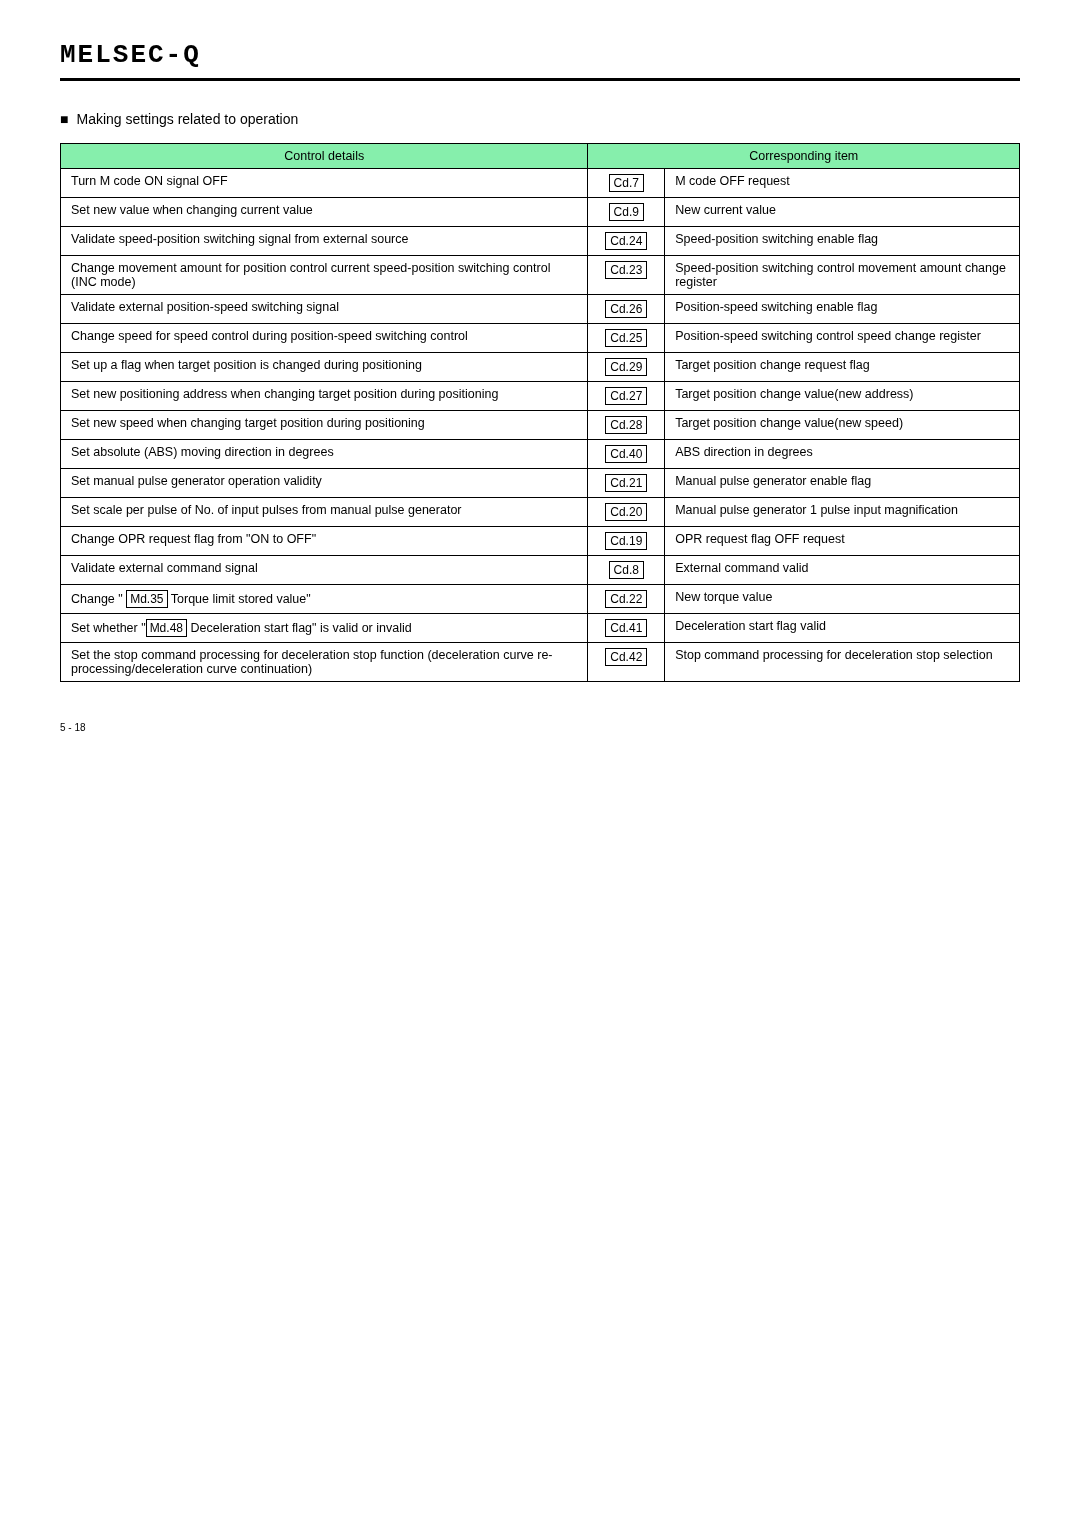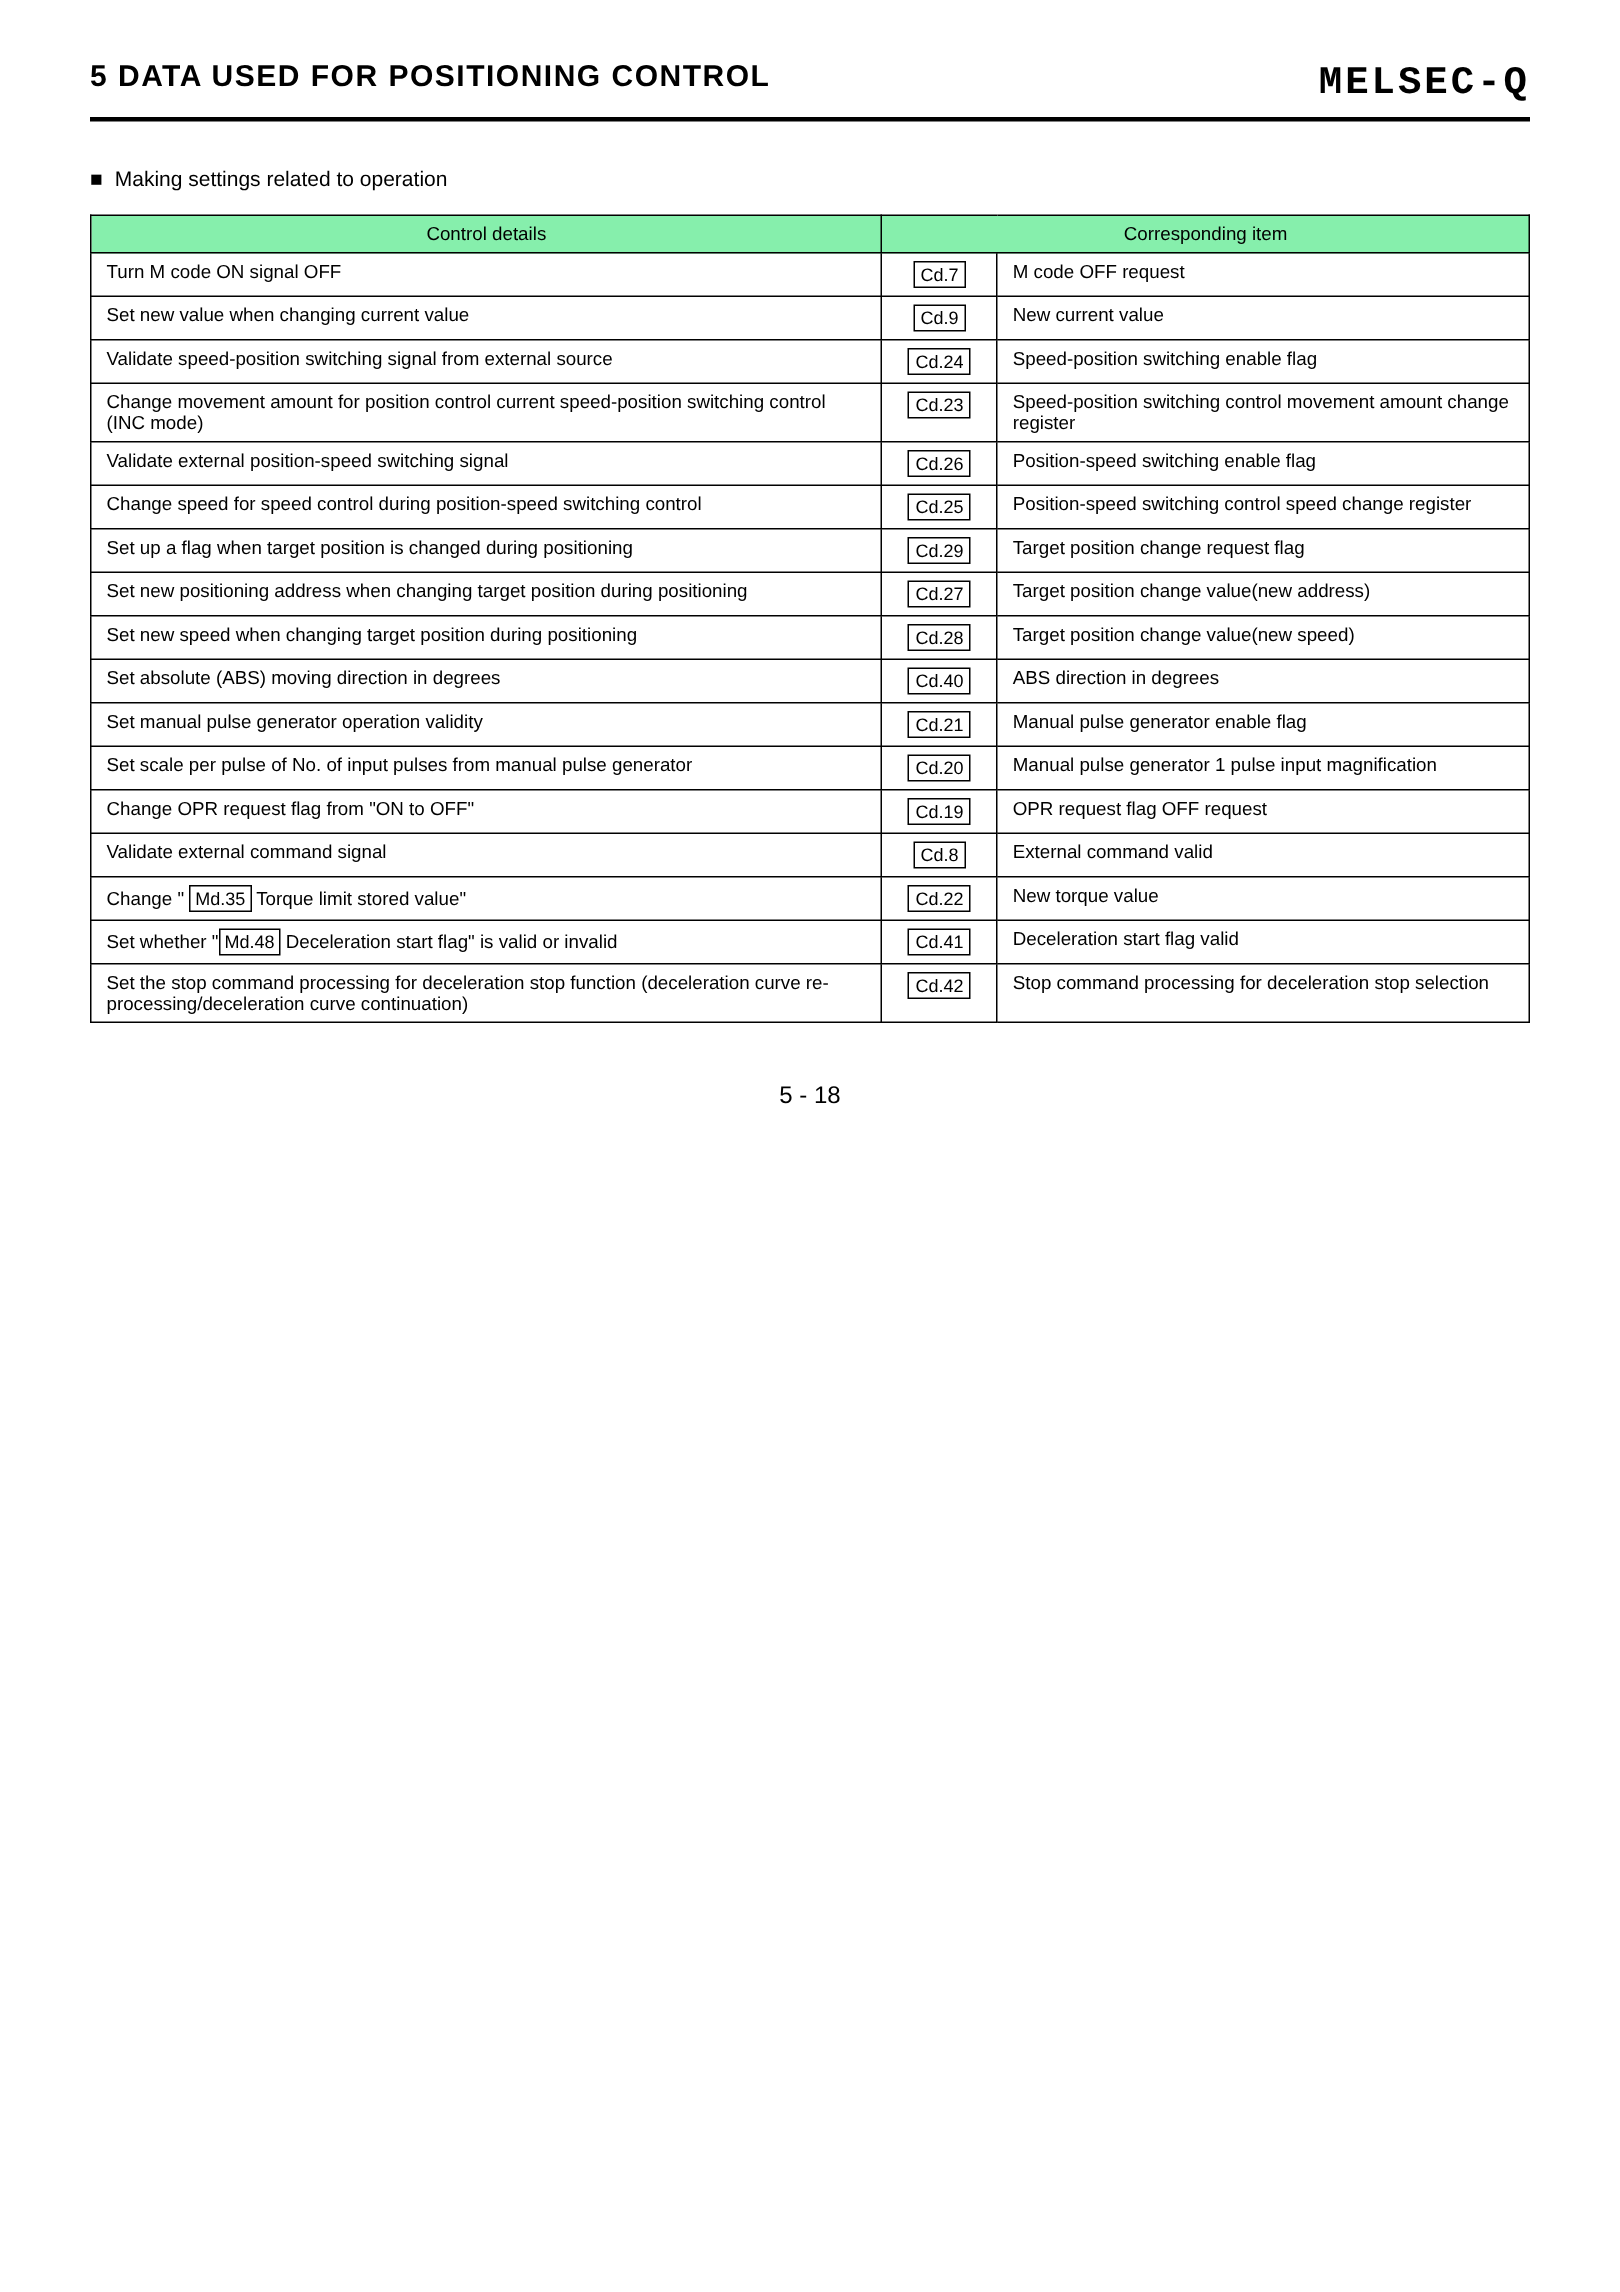--- a/index.html
+++ b/index.html
@@ -97,35 +97,34 @@
     }
 
     .md-box {
       display: inline-block;
       border: 1px solid #000;
       padding: 1px 3px;
       font-size: 12px;
     }
 
     .page-footer {
-      text-align: center;
+      text-align: left;
       margin-top: 40px;
-      font-size: 16px;
+      font-size: 10px;
     }
 
     td.code-cell {
       text-align: center;
       vertical-align: middle;
     }
   </style>
 </head>
 <body>
 
 <div class="page-header">
-  <span class="chapter-title">5   DATA USED FOR POSITIONING CONTROL</span>
   <span class="brand-title">MELSEC-Q</span>
 </div>
 
 <div class="section-heading">
   <span>Making settings related to operation</span>
 </div>
 
 <table class="main-table">
   <thead>
     <tr>

